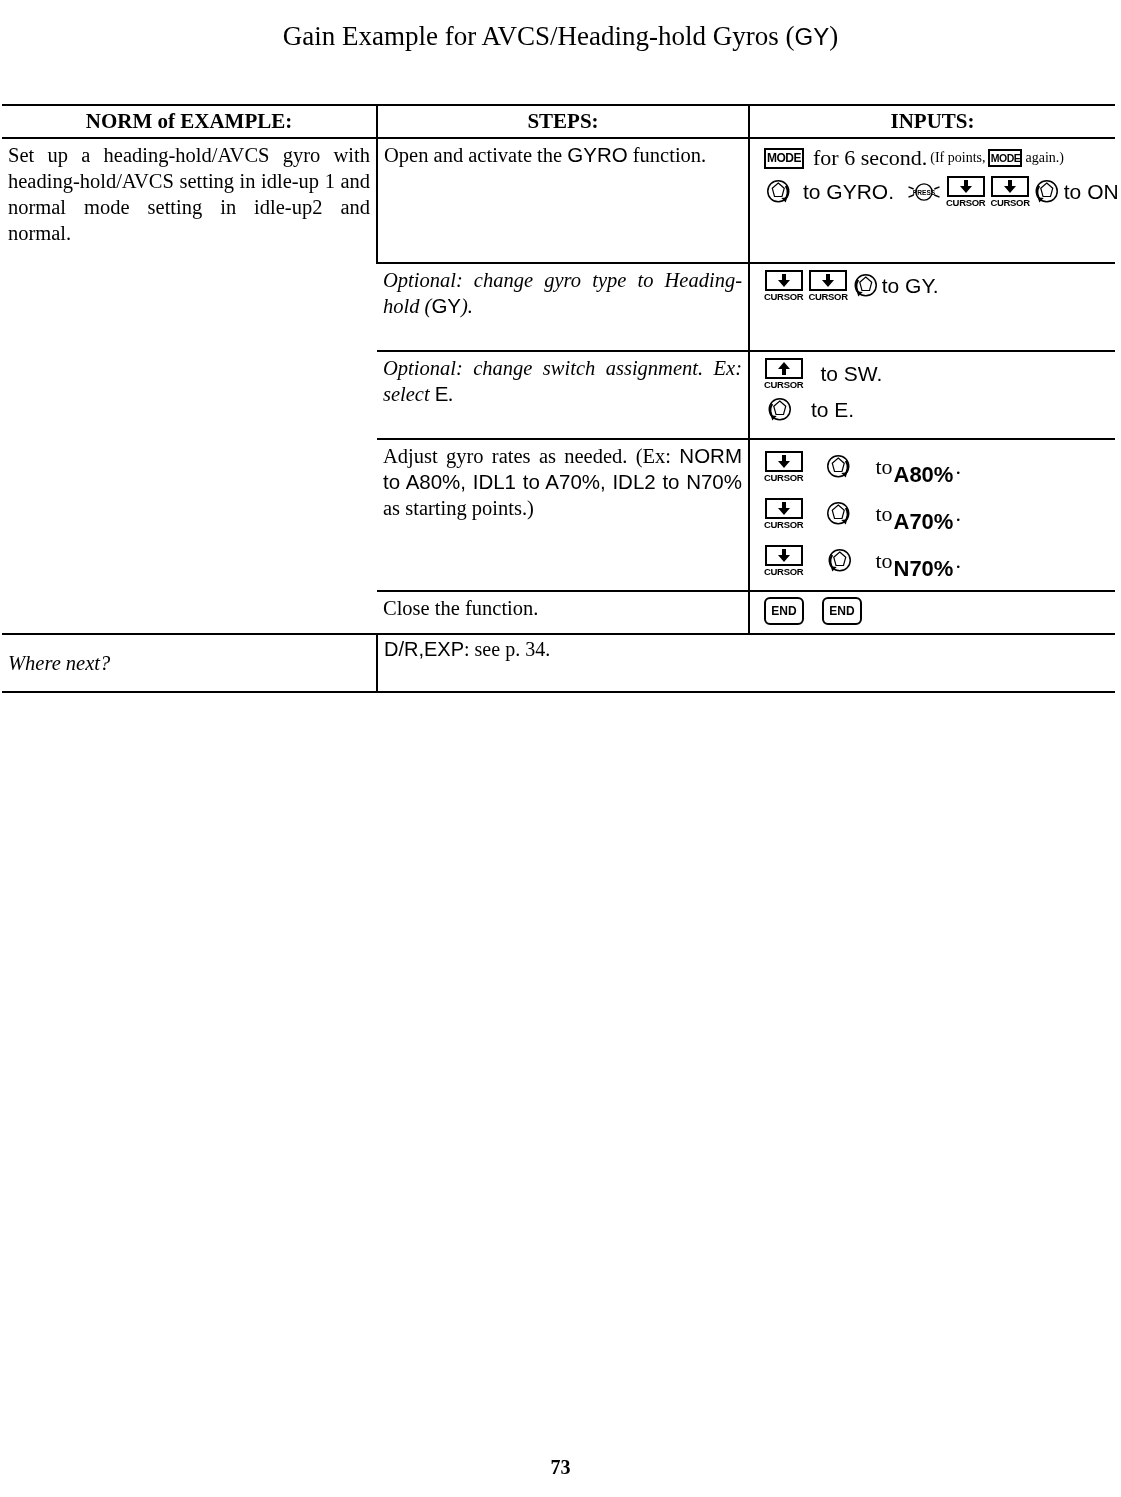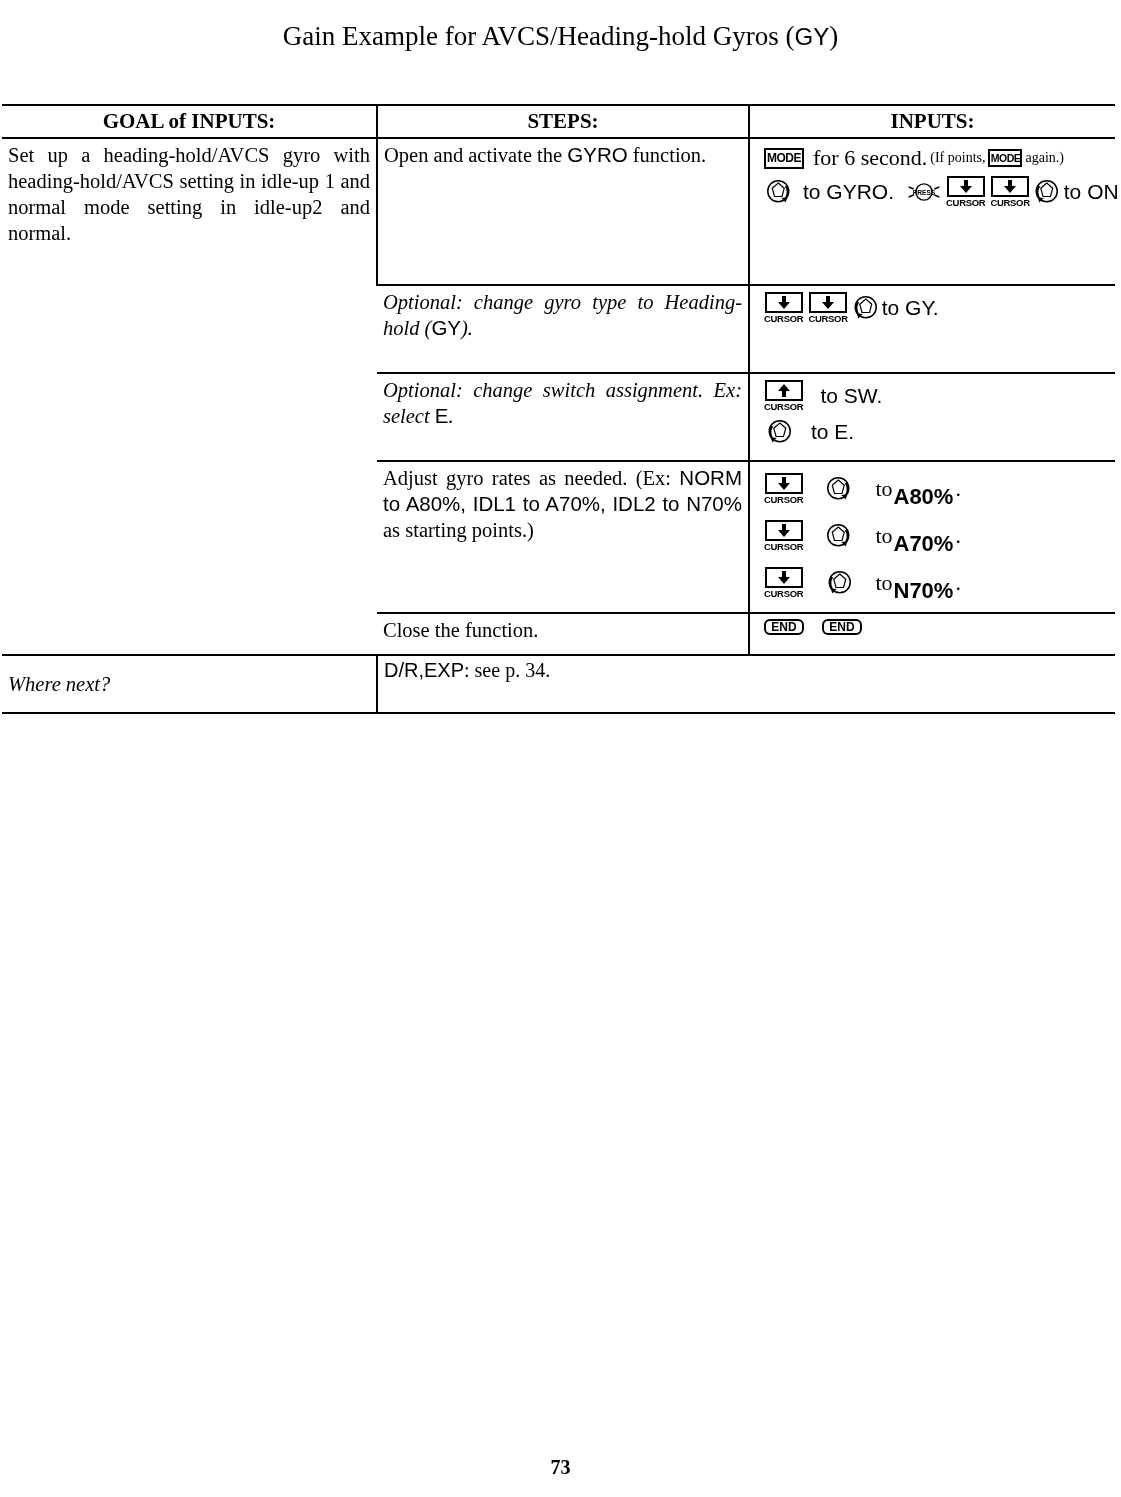--- a/index.html
+++ b/index.html
@@ -150,21 +150,21 @@
     border:2px solid #000;
     font-size:12px;
     width:40px;height:21px;
     letter-spacing:-0.5px;
   }
   .key-mode.sm{width:34px;height:18px;font-size:10.5px;border-width:2px;}
   .key-end{
     border:2px solid #000;
     border-radius:6px;
     font-size:12px;
-    width:40px;height:16px;
+    width:40px;height:28px;
     letter-spacing:0px;
   }
 
   
   .cursor-key{
     display:inline-flex;
     flex-direction:column;
     align-items:center;
     line-height:1;
   }
@@ -211,30 +211,30 @@
 
   <table class="main">
     <colgroup>
       <col class="c-goal">
         <col class="c-steps">
         <col class="c-inputs">
     </colgroup>
 
     <tbody>
         <tr>
-      <th class="hdr c-goal">GOAL of INPUTS:</th>
+      <th class="hdr c-goal">NORM of EXAMPLE:</th>
       <th class="hdr c-steps">STEPS:</th>
       <th class="hdr c-inputs">INPUTS:</th>
     </tr>
 
     <tr>
       <td class="c-goal nb" rowspan="5">
         <div class="goal-text">Set up a heading-hold/AVCS gyro with heading-hold/AVCS setting in idle-up 1 and normal mode setting in idle-up2 and normal.</div>
       </td>
-      <td class="c-steps nb" style="height:147px;">
+      <td class="c-steps nb" style="height:125px;">
         <div class="step-text"><span>Open and activate the </span><span class="sans">GYRO</span><span> function.</span></div>
       </td>
       <td class="c-inputs nb">
 
         <div class="inline-row">
           <span class="key key-mode">MODE</span>
           <span class="txt-serif">for 6 second.</span>
           <span class="txt-small" style="margin-left:-6px;">(If points, </span>
           <span class="key key-mode sm" style="margin-left:-6px;">MODE</span>
           <span class="txt-small" style="margin-left:-6px;"> again.)</span>

